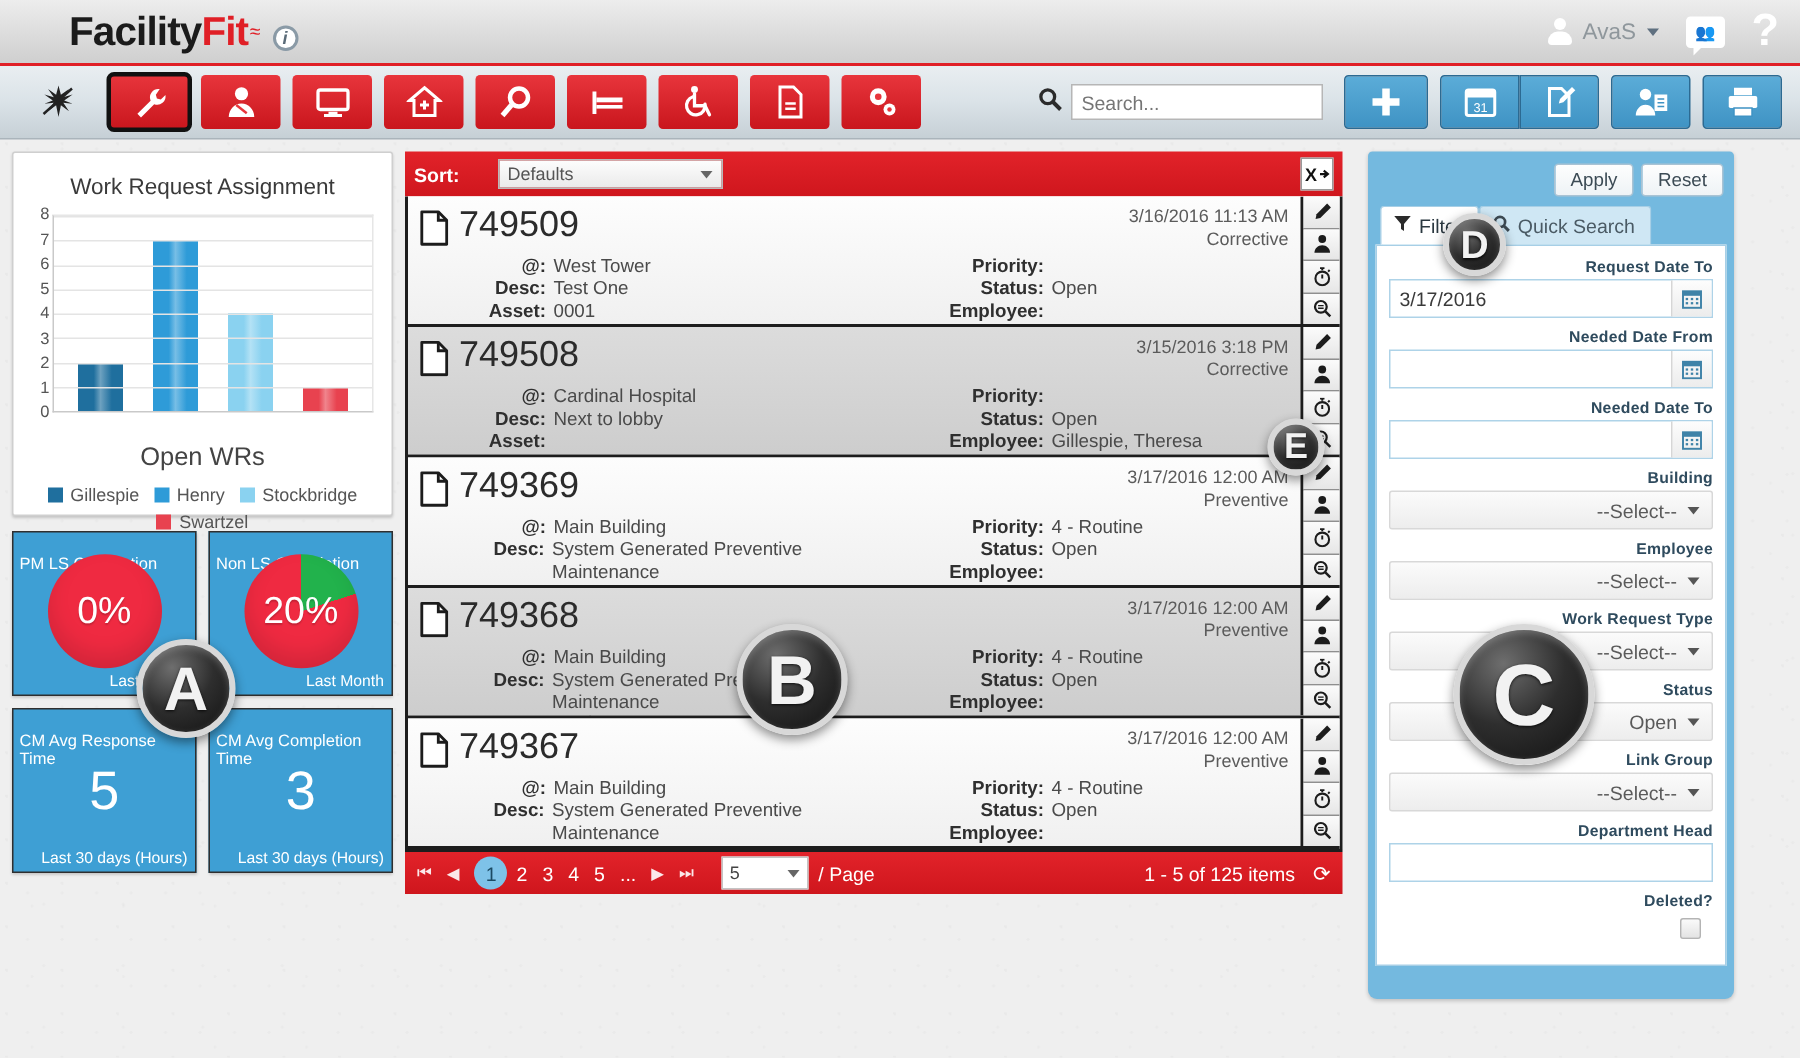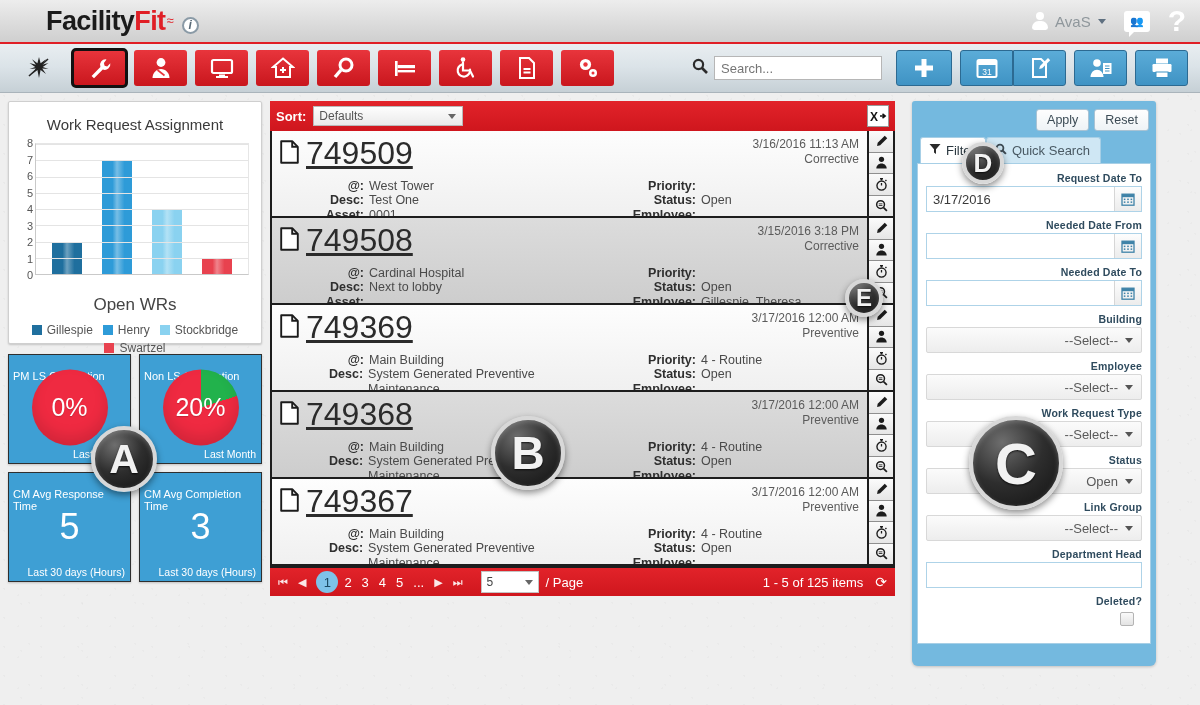--- a/index.html
+++ b/index.html
@@ -123,34 +123,34 @@
   
   .centercol { position: absolute; left: 270px; top: 8px; width: 625px; }
   .list-head {
     height: 30px; background: linear-gradient(to bottom,#e2232a,#cf161d);
     display: flex; align-items: center; padding: 0 6px; gap: 7px;
   }
   .sort-label { color: #fff; font-size: 13px; font-weight: bold; }
   .sort-select {
     width: 150px; height: 20px; background: linear-gradient(to bottom,#fdfdfd,#eaeaea);
     border: 1px solid #b9b9b9; font-size: 12px; color: #555;
-    display: flex; align-items: center; padding: 0 5px; position: relative;
+    display: flex; align-items: center; padding: 0 5px; position: relative; margin-left: 19px;
   }
   .sort-select .caret { position: absolute; right: 6px; width:0;height:0;border-left:4px solid transparent;border-right:4px solid transparent;border-top:5px solid #666; }
   .xls-btn { margin-left: auto; width: 22px; height: 22px; background:#fff; border:1px solid #9a9a9a; display:flex;align-items:center;justify-content:center; font-size:12px;font-weight:bold;color:#111; }
   .wr-list { border-left: 2px solid #1d1d1d; border-right: 2px solid #1d1d1d; background: #fff; }
   .wr-row {
     position: relative; height: 87px; border-bottom: 2px solid #1d1d1d;
     display: flex; overflow: hidden;
   }
   .wr-row.odd { background: linear-gradient(to bottom,#fdfdfd,#f0f0f0); }
   .wr-row.even { background: linear-gradient(to bottom,#dcdcdc,#cdcdcd); }
   .wr-doc { width: 34px; padding-top: 9px; display:flex; justify-content:center; }
   .wr-body { flex: 1; position: relative; padding-top: 6px; }
-  .wr-num { font-size: 32px; color: #2b2b2b; line-height: 1.05; text-decoration: underline; }
+  .wr-num { font-size: 24px; color: #2b2b2b; line-height: 1.05; }
   .wr-meta { position: absolute; right: 8px; top: 6px; text-align: right; font-size: 12px; color: #5b5b5b; line-height: 1.25; }
   .wr-fields { display: flex; margin-top: 8px; font-size: 12.5px; color: #444; }
   .wr-colL { width: 300px; }
   .wr-colR { flex: 1; }
   .fld { display: flex; line-height: 1.18; }
   .fld .k { font-weight: bold; color: #2f2f2f; text-align: right; }
   .wr-colL .fld .k { width: 58px; }
   .wr-colR .fld .k { width: 90px; }
   .fld .v { margin-left: 5px; color: #4a4a4a; }
   .wr-actions { width: 26px; border-left: 2px solid #1d1d1d; display: flex; flex-direction: column; }

